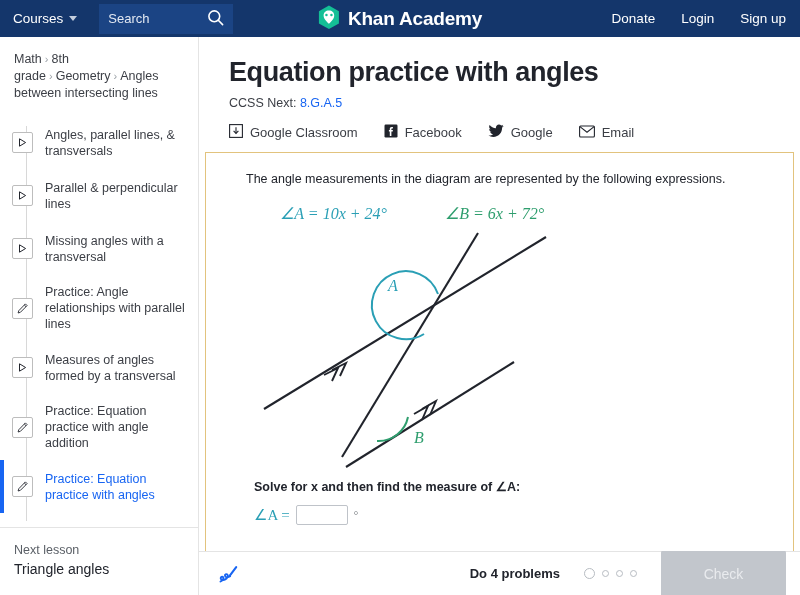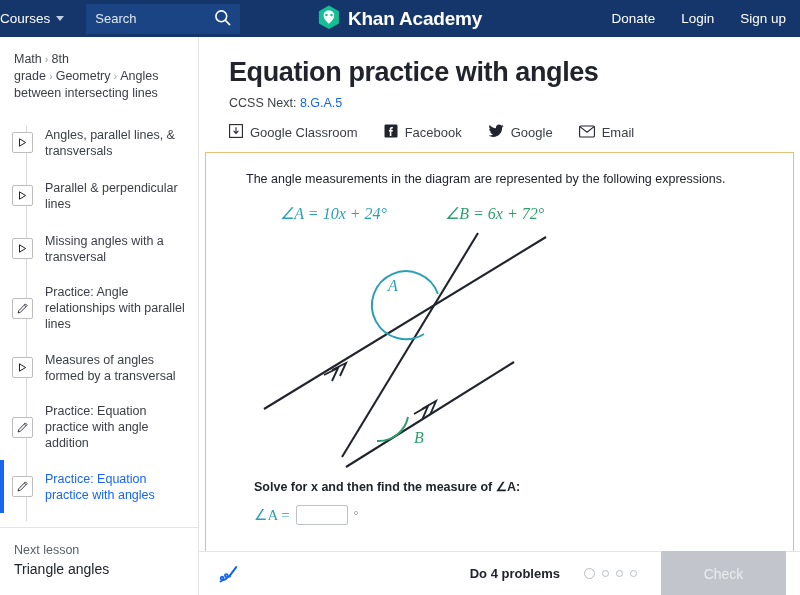--- a/index.html
+++ b/index.html
@@ -18,35 +18,36 @@
     background: #14366b;
     display: flex;
     align-items: center;
     position: relative;
     color: #ffffff;
   }
   .nav-courses {
     display: flex;
     align-items: center;
     gap: 6px;
+    margin-left: 13px;
     font-size: 13.5px;
     color: #fff;
     cursor: pointer;
     white-space: nowrap;
   }
   .caret-down {
     width: 0; height: 0;
     border-left: 4.5px solid transparent;
     border-right: 4.5px solid transparent;
     border-top: 5px solid #c3cede;
     display: inline-block;
   }
   .searchbox {
     margin-left: 22px;
-    width: 154px;
+    width: 134px;
     height: 30px;
     background: #1b4484;
     display: flex;
     align-items: center;
     padding: 0 9px;
     cursor: text;
   }
   .searchbox .ph {
     flex: 1;
     color: #e2e8f2;

